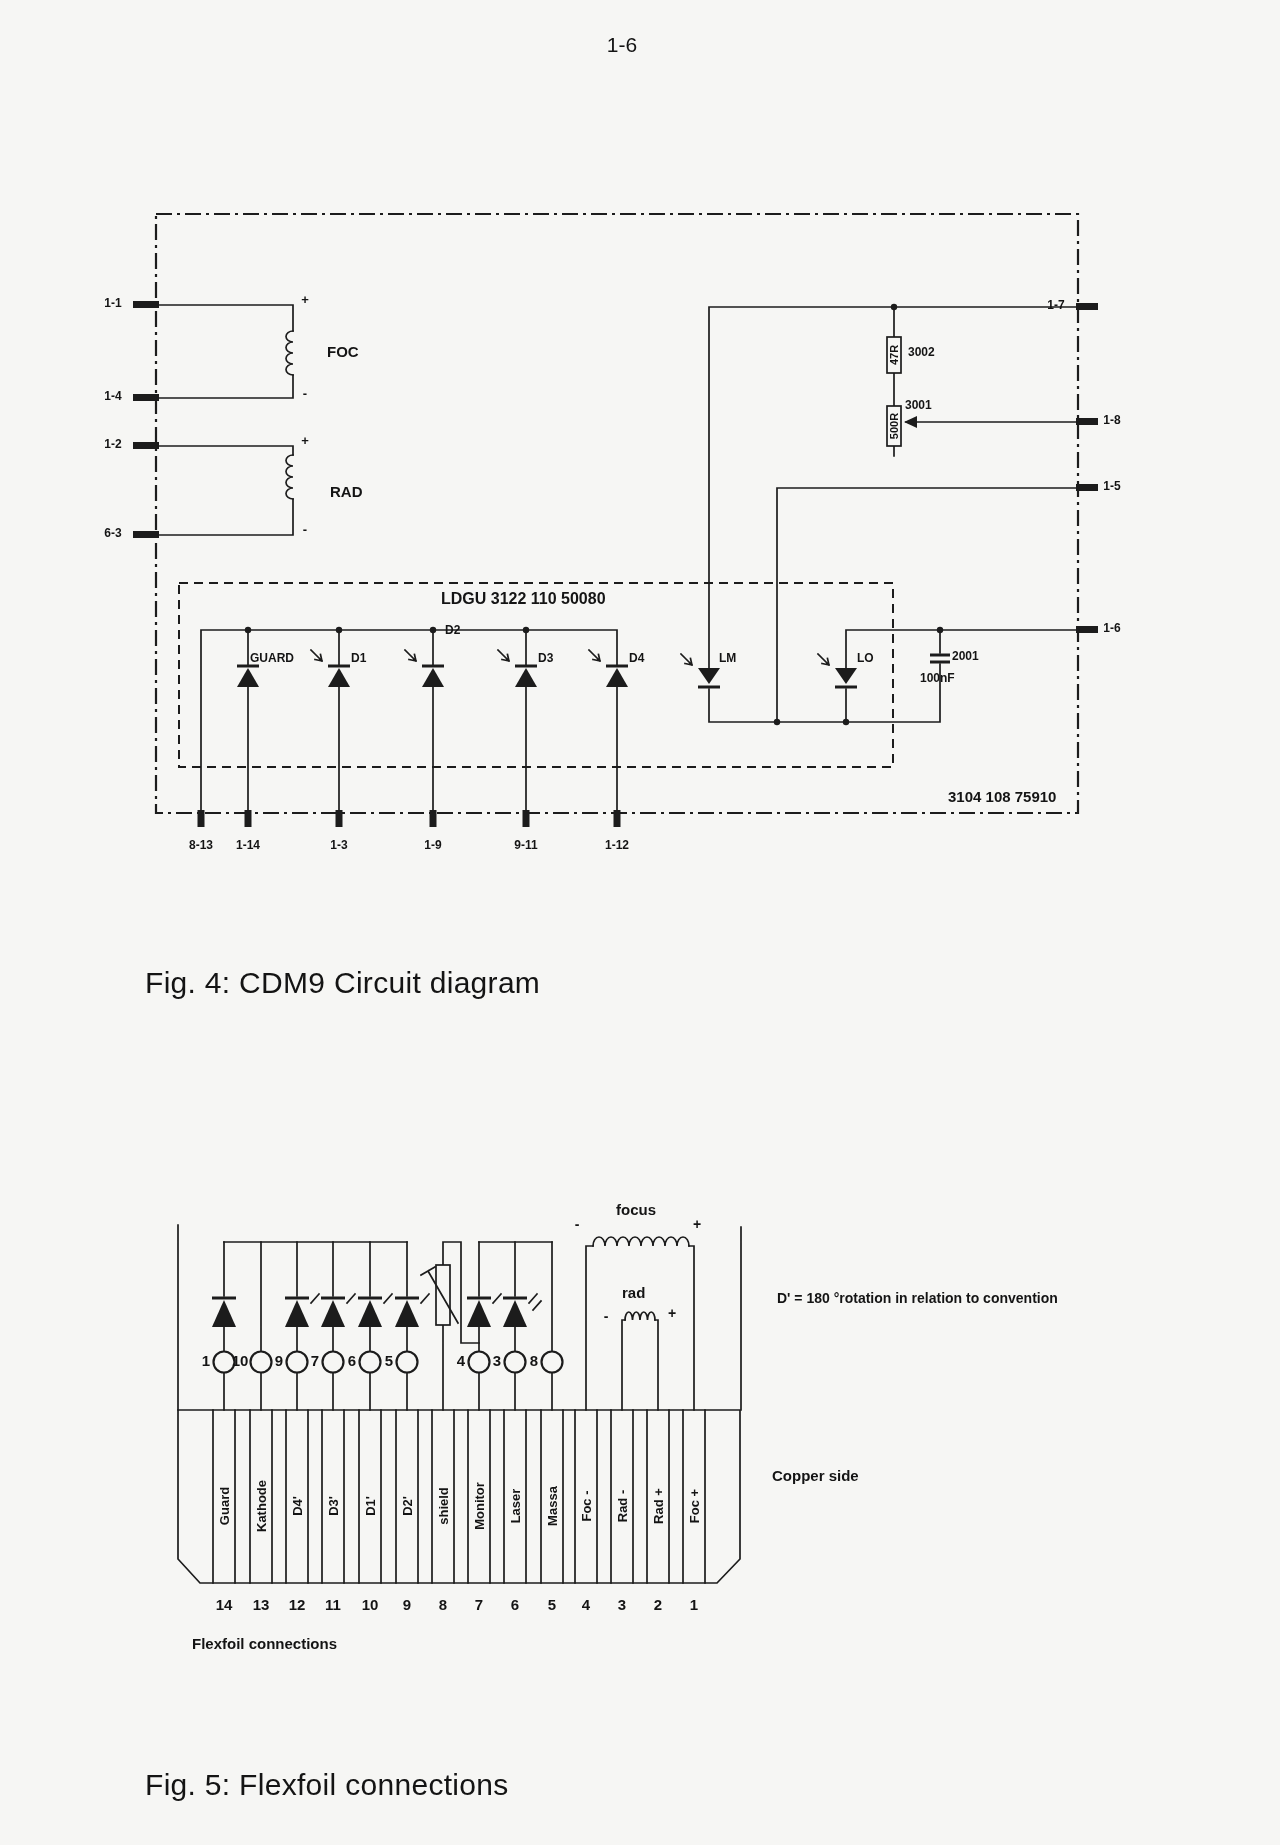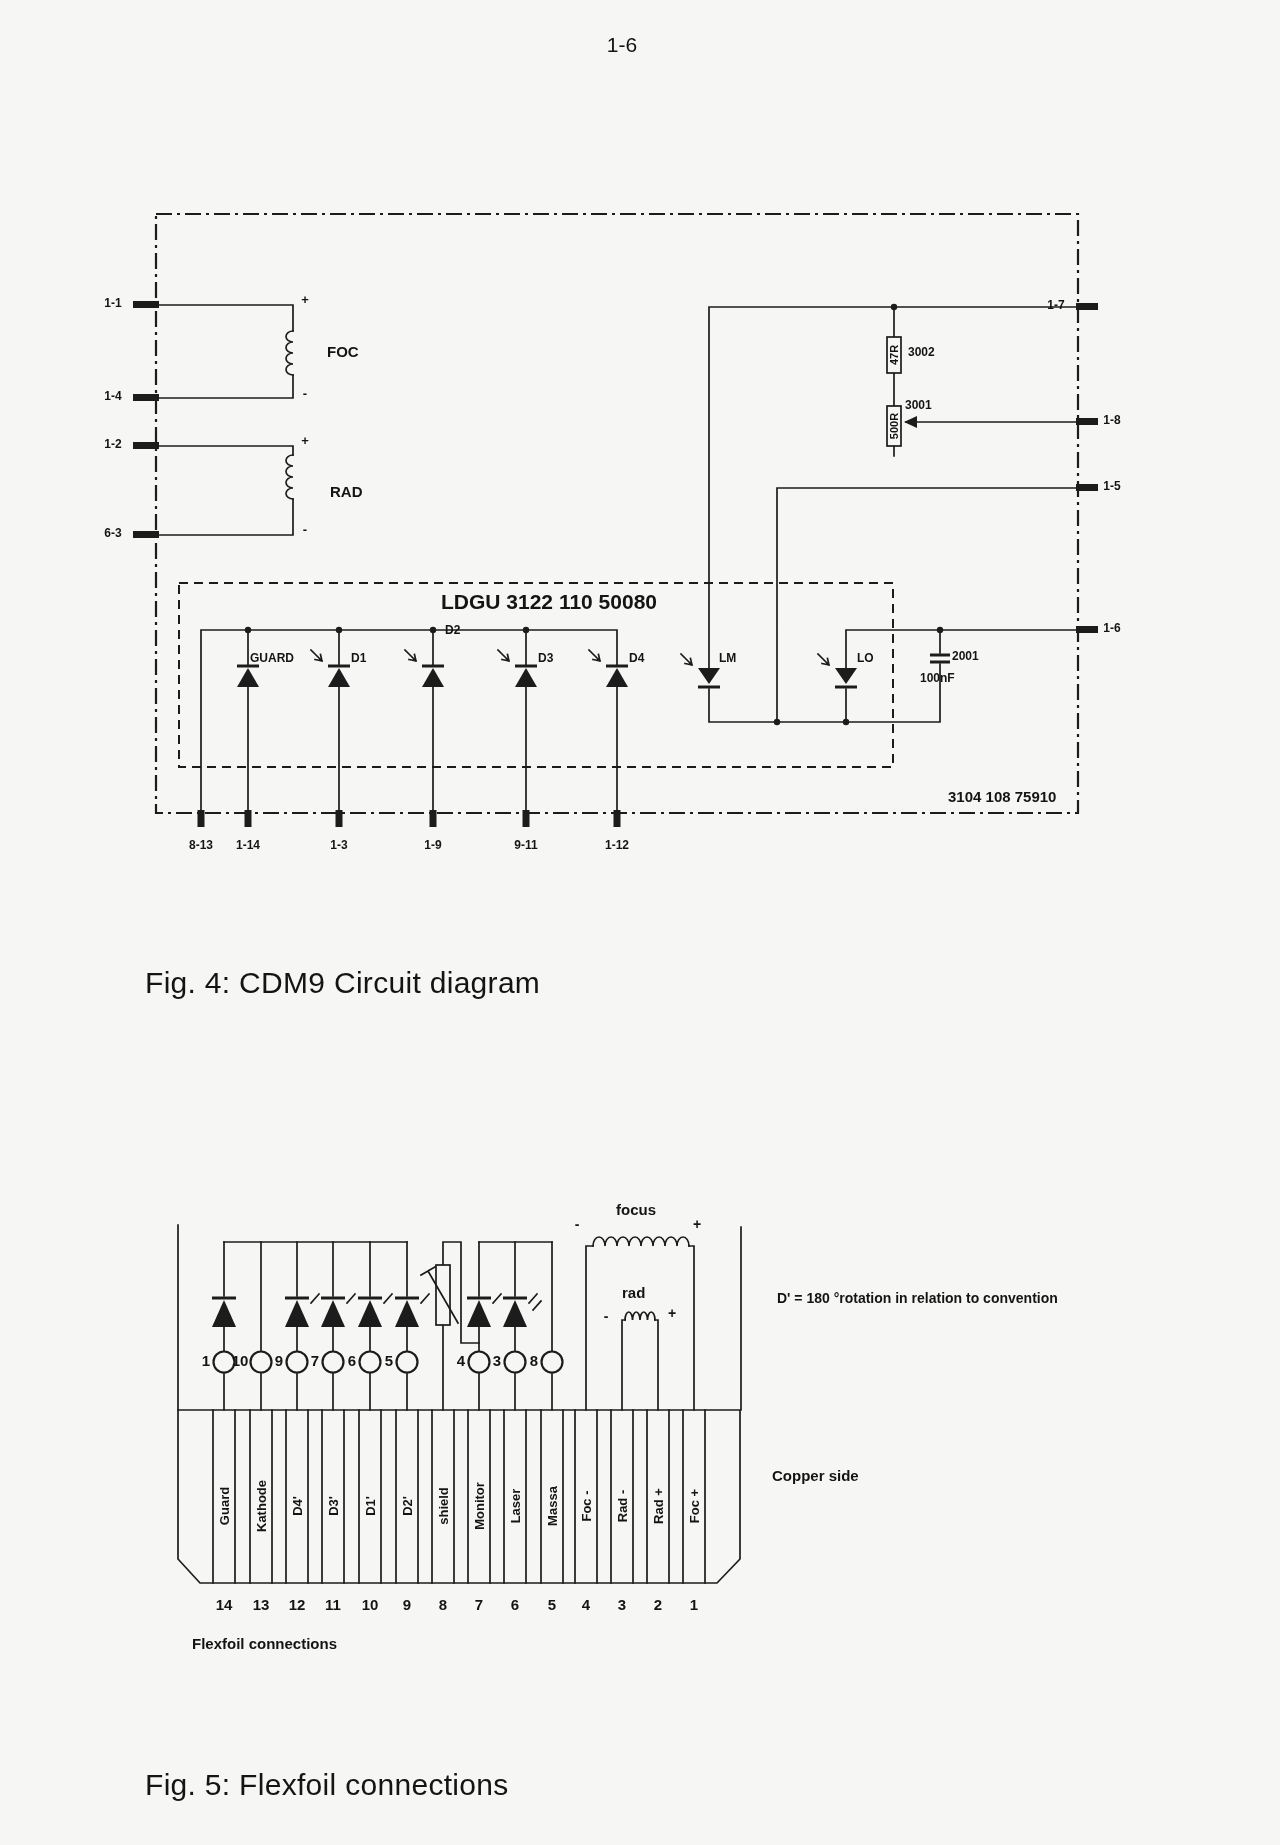--- a/index.html
+++ b/index.html
@@ -13,21 +13,21 @@
   .box{fill:#f6f6f4;stroke:#1c1c1c;stroke-width:1.7;}
   .tri{fill:#1c1c1c;stroke:none;}
   .dot{fill:#1c1c1c;stroke:none;}
   .stub{fill:#1c1c1c;stroke:none;}
   .node{fill:#f6f6f4;stroke:#1c1c1c;stroke-width:2.2;}
   .t{position:absolute;white-space:nowrap;color:#141414;line-height:1;}
   .c{transform:translate(-50%,-50%);}
   .cr{transform:translate(-50%,-50%) rotate(-90deg);}
   .b{font-weight:700;}
   .f11{font-size:11px}.f12{font-size:12px}.f13{font-size:13px}.f14{font-size:14px}
-  .f15{font-size:15px}.f16{font-size:21px}.f21{font-size:21px}
+  .f15{font-size:15px}.f16{font-size:16px}.f21{font-size:21px}
   .f25{font-size:30px;letter-spacing:.3px}
 </style>
 </head>
 <body>
 
 <div class="page">
 
   <svg width="1280" height="1845" viewBox="0 0 1280 1845">
 
     <rect class="dd" x="156" y="214" width="922" height="599"></rect>

